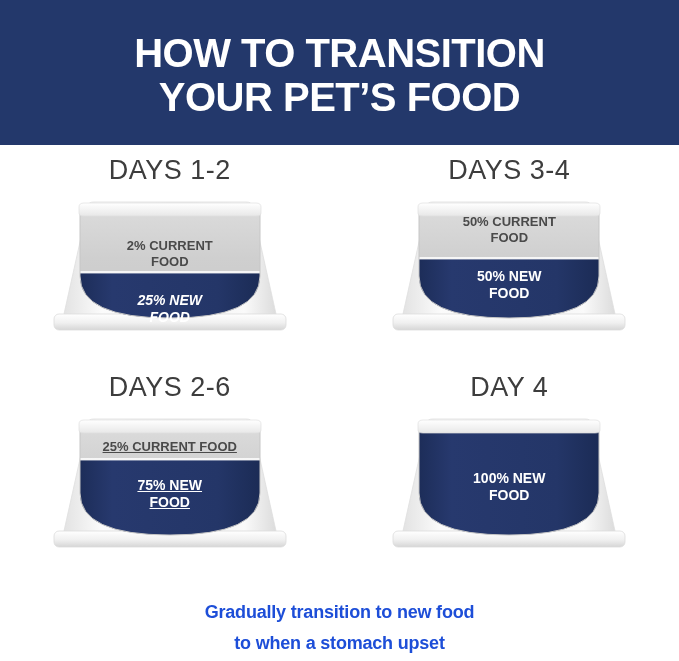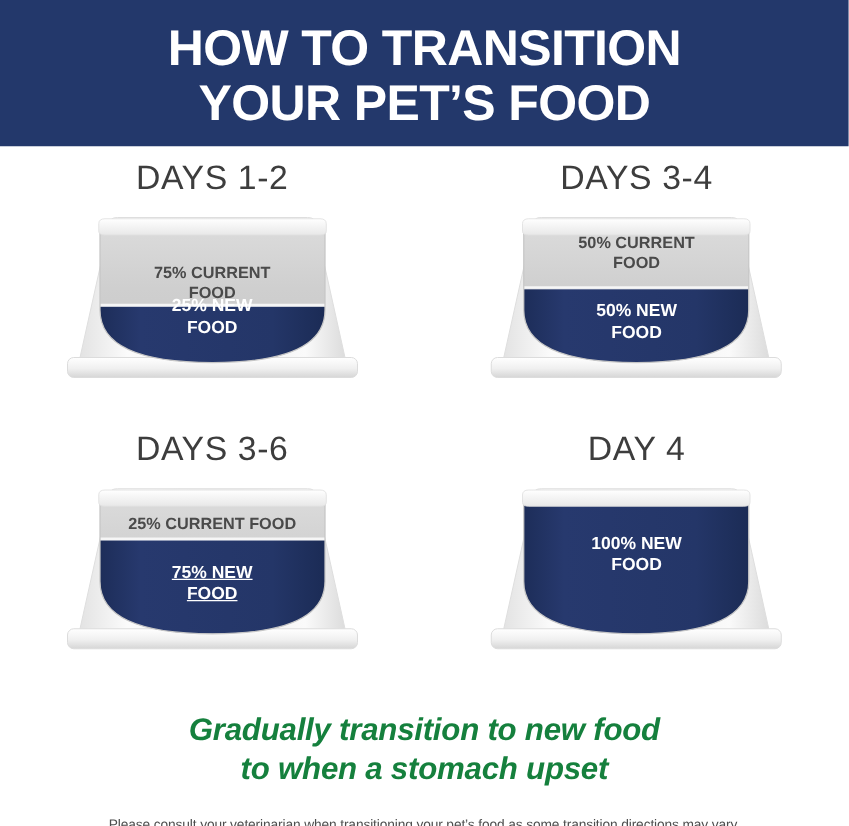--- a/index.html
+++ b/index.html
@@ -12,21 +12,21 @@
     height: 661px;
     font-family: "Liberation Sans", sans-serif;
     color: #3d3d3d;
     overflow: hidden;
     position: relative;
   }
 
   
   .header-banner {
     width: 679px;
-    height: 117px;
+    height: 145px;
     background: #23386b;
     display: flex;
     flex-direction: column;
     align-items: center;
     justify-content: center;
     box-sizing: border-box;
     padding-top: 4px;
   }
   .header-line {
     color: #ffffff;
@@ -107,27 +107,26 @@
   }
 
   
   .footer {
     width: 679px;
     box-sizing: border-box;
     text-align: center;
     padding-top: 8px;
   }
   .footer-line {
-    font-size: 25px;
+    font-size: 18px;
     font-weight: bold;
     line-height: 31px;
-    color: #15803d;
+    color: #1d4ed8;
     letter-spacing: -0.2px;
     white-space: nowrap;
-    font-style: italic;
   }
   .fine-print {
     margin-top: 22px;
     font-size: 11px;
     line-height: 14px;
     color: #4d4d4d;
     letter-spacing: -0.1px;
     white-space: nowrap;
   }
 </style>
@@ -185,23 +184,23 @@
         <g clip-path="url(#innerClip1)">
           <rect x="30" y="10" width="192" height="116" fill="url(#greyG1)"></rect>
           <rect x="30" y="77" width="192" height="49" fill="url(#navyG1)"></rect>
           <rect x="30" y="75" width="192" height="2.5" fill="#ffffff" opacity="0.8"></rect>
         </g>
         <path d="M36,14 L216,14 L216,80 Q216,122 126,122 Q36,122 36,80 Z" fill="none" stroke="#c6c6c6" stroke-width="1"></path>
 
         <path d="M40,7 L212,7 Q217,7 217,11 L217,17 Q217,20 212,20 L40,20 Q35,20 35,17 L35,11 Q35,7 40,7 Z" fill="url(#rimG1)" stroke="#e0e0e0" stroke-width="0.7"></path>
       </svg>
       <div class="bowl-labels">
-        <div class="label-current" style="top:42px;">75% CURRENT
-FOOD</div>
-        <div class="label-new" style="top:68px;">25% NEW
+        <div class="label-current" style="top:42px;">2% CURRENT
+FOOD</div>
+        <div class="label-new" style="top:96px;font-style:italic;">25% NEW
 FOOD</div>
       </div>
     </div>
   </div>
 
   <div class="bowl-panel">
     <div class="panel-title">DAYS 3-4</div>
     <div class="bowl-wrap">
       <svg class="bowl-svg" viewBox="0 0 252 146">
         <defs>
@@ -249,21 +248,21 @@
       <div class="bowl-labels">
         <div class="label-current" style="top:18px;">50% CURRENT
 FOOD</div>
         <div class="label-new" style="top:72px;">50% NEW
 FOOD</div>
       </div>
     </div>
   </div>
 
   <div class="bowl-panel">
-    <div class="panel-title">DAYS 3-6</div>
+    <div class="panel-title">DAYS 2-6</div>
     <div class="bowl-wrap">
       <svg class="bowl-svg" viewBox="0 0 252 146">
         <defs>
           <linearGradient id="standG3" x1="0" y1="0" x2="1" y2="0">
             <stop offset="0" stop-color="#e3e3e3"></stop>
               <stop offset="0.18" stop-color="#fbfbfb"></stop>
             <stop offset="0.55" stop-color="#efefef"></stop>
               <stop offset="0.85" stop-color="#fafafa"></stop>
             <stop offset="1" stop-color="#dcdcdc"></stop>
           </linearGradient>
@@ -295,21 +294,21 @@
         <rect x="10" y="118" width="232" height="16" rx="5" fill="url(#plateG3)" stroke="#dcdcdc" stroke-width="0.8"></rect>
         <g clip-path="url(#innerClip3)">
           <rect x="30" y="10" width="192" height="116" fill="url(#greyG3)"></rect>
           <rect x="30" y="47" width="192" height="79" fill="url(#navyG3)"></rect>
           <rect x="30" y="45" width="192" height="2.5" fill="#ffffff" opacity="0.8"></rect>
         </g>
         <path d="M36,14 L216,14 L216,80 Q216,122 126,122 Q36,122 36,80 Z" fill="none" stroke="#c6c6c6" stroke-width="1"></path>
         <path d="M40,7 L212,7 Q217,7 217,11 L217,17 Q217,20 212,20 L40,20 Q35,20 35,17 L35,11 Q35,7 40,7 Z" fill="url(#rimG3)" stroke="#e0e0e0" stroke-width="0.7"></path>
       </svg>
       <div class="bowl-labels">
-        <div class="label-current" style="top:26px;">25% CURRENT FOOD</div>
+        <div class="label-current" style="top:26px;text-decoration:underline;">25% CURRENT FOOD</div>
         <div class="label-new" style="top:64px;text-decoration:underline;">75% NEW
 FOOD</div>
       </div>
     </div>
   </div>
 
   <div class="bowl-panel">
     <div class="panel-title">DAY 4</div>
     <div class="bowl-wrap">
       <svg class="bowl-svg" viewBox="0 0 252 146">
@@ -343,21 +342,21 @@
         <path d="M44,10 Q44,6 50,6 L202,6 Q208,6 208,10 L232,118 Q233,124 226,124 L26,124 Q19,124 20,118 Z" fill="url(#standG4)" stroke="#dedede" stroke-width="0.8"></path>
         <rect x="10" y="118" width="232" height="16" rx="5" fill="url(#plateG4)" stroke="#dcdcdc" stroke-width="0.8"></rect>
         <g clip-path="url(#innerClip4)">
           <rect x="30" y="10" width="192" height="116" fill="url(#navyG4)"></rect>
         </g>
         <path d="M36,14 L216,14 L216,80 Q216,122 126,122 Q36,122 36,80 Z" fill="none" stroke="#c6c6c6" stroke-width="1"></path>
         <path d="M40,7 L212,7 Q217,7 217,11 L217,17 Q217,20 212,20 L40,20 Q35,20 35,17 L35,11 Q35,7 40,7 Z" fill="url(#rimG4)" stroke="#e0e0e0" stroke-width="0.7"></path>
       </svg>
       <div class="bowl-labels">
 
-        <div class="label-new" style="top:41px;">100% NEW
+        <div class="label-new" style="top:57px;">100% NEW
 FOOD</div>
       </div>
     </div>
   </div>
 
 </div>
 
 <div class="footer">
   <div class="footer-line">Gradually transition to new food</div>
   <div class="footer-line">to when a stomach upset</div>

